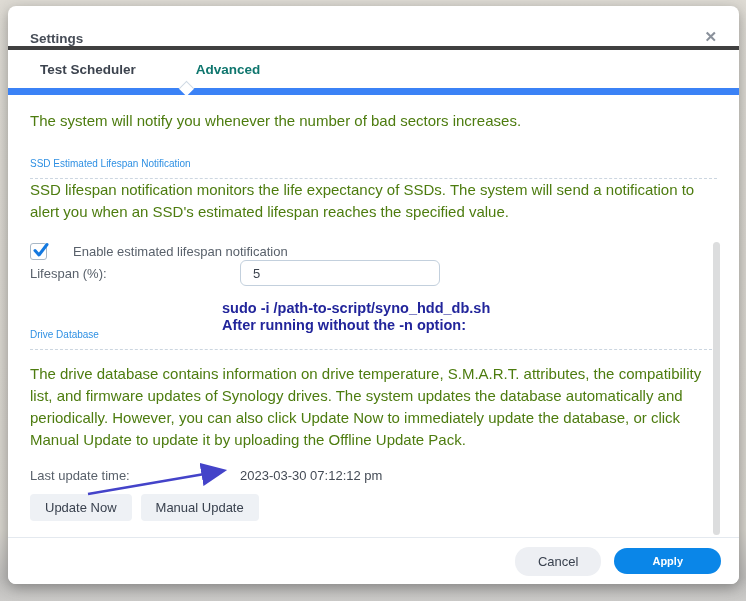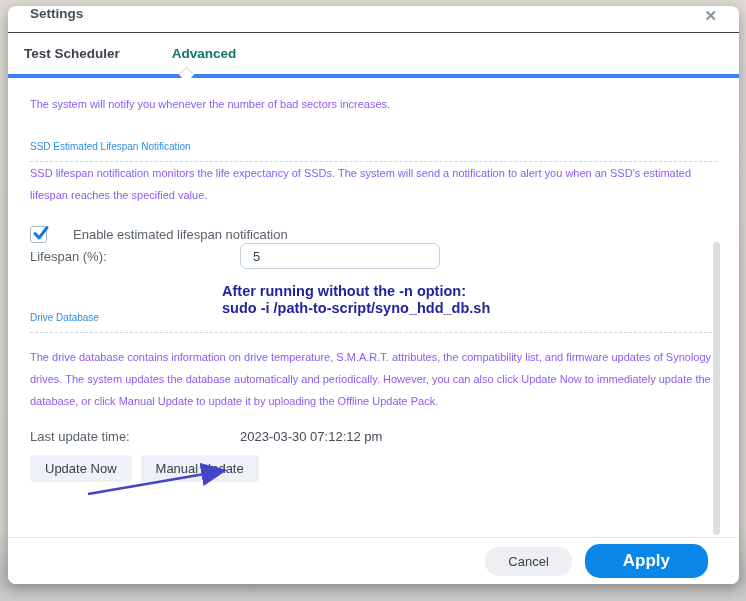--- a/index.html
+++ b/index.html
@@ -9,43 +9,43 @@
     background: linear-gradient(#dedbd4 0%, #d8d5ce 88%, #bfbebc 96%, #cccbc9 100%);
     position: relative;
   }
   .dialog {
     position: absolute; left: 8px; top: 6px; width: 731px; height: 578px;
     background: #fff; border-radius: 8px;
     box-shadow: 0 4px 14px rgba(60,60,60,.45);
   }
   
   .titlebar {
-    height: 27px; display: flex; align-items: flex-start;
-    padding: 0 18px 0 22px; border-bottom: 1px solid #404040;
+    height: 44px; display: flex; align-items: flex-end;
+    padding: 0 18px 0 22px; border-bottom: 4px solid #404040;
   }
   .title { font-size: 13.5px; font-weight: bold; color: #474d57; }
   .close-btn {
     margin-left: auto; font-size: 15px; color: #8a919b; cursor: pointer;
     line-height: 1; padding: 2px 4px; font-weight: 600;
   }
   
   .tabs {
-    height: 45px; display: flex; align-items: center; gap: 16px;
-    padding: 0 16px; border-bottom: 4px solid #3b82f6; position: relative;
+    height: 45px; display: flex; align-items: center; gap: 24px;
+    padding: 0 32px; border-bottom: 7px solid #3b82f6; position: relative;
   }
   .tab { font-size: 13.5px; font-weight: bold; color: #3c434e; cursor: pointer; }
   .tab.active { color: #0f766e; margin-left: 36px; }
   .tab-caret {
     position: absolute; left: 173px; bottom: -6px; width: 11px; height: 11px;
     background: #fff; transform: rotate(45deg);
     border-top: 1px solid #cfd9e3; border-left: 1px solid #cfd9e3;
   }
   
   .content { position: relative; padding: 0 22px; }
-  .para { font-size: 11px; line-height: 22px; color: #8b5cf6; width: 682px; }
+  .para { font-size: 15px; line-height: 22px; color: #4d7c0f; width: 682px; }
   .p1 { margin-top: 16px; line-height: 20px; }
   .section-heading { font-size: 10px; font-weight: 400; color: #2f90e3; }
   .h-ssd { margin-top: 27px; }
   .dashed-rule { margin-top: 9px; border-bottom: 1px dashed #ccd6e0; height: 0; }
   .p2 { }
   .checkbox-row { margin-top: 20px; display: flex; align-items: center; gap: 26px; }
   .checkbox {
     width: 17px; height: 17px; background: #fff; border: 1px solid #a9b8c6;
     border-radius: 3px; position: relative; cursor: pointer; flex: 0 0 auto;
   }
@@ -77,30 +77,30 @@
   .annotation-arrow { position: absolute; left: 62px; top: 446px; pointer-events: none; }
   .scrollbar-thumb {
     position: absolute; left: 705px; top: 236px; width: 7px; height: 293px;
     background: #dcddde; border-radius: 4px; cursor: pointer;
   }
   
   .footer {
     position: absolute; left: 0; right: 0; bottom: 0; height: 47px;
     border-top: 1px solid #e4e9ef; background: #fff; border-radius: 0 0 8px 8px;
     display: flex; align-items: center; justify-content: flex-end;
-    gap: 13px; padding-right: 31px;
+    gap: 13px; padding-right: 18px;
   }
   .cancel-btn {
     background: #edeff3; border: none; border-radius: 14px; padding: 7px 23px;
     font-size: 13px; color: #39414e; font-family: "Liberation Sans", sans-serif;
     cursor: pointer;
   }
   .apply-btn {
     background: #0a86e8; border: none; border-radius: 15px; padding: 7px 38px;
-    font-size: 17px; font-weight: bold; color: #fff;
+    font-size: 11px; font-weight: bold; color: #fff;
     font-family: "Liberation Sans", sans-serif; cursor: pointer;
   }
 </style>
 </head>
 <body>
 
 <div class="dialog">
 
   <div class="titlebar">
     <span class="title">Settings</span>
@@ -132,22 +132,22 @@
     </div>
 
     <div class="lifespan-row">
       <span class="field-label">Lifespan (%):</span>
       <input class="lifespan-input" type="text" value="5" style="">
     </div>
 
     <div class="drive-row">
       <h3 class="section-heading h-drive">Drive Database</h3>
       <div class="annotation-text">
+        <div>sudo -i /path-to-script/syno_hdd_db.sh</div>
         <div>After running without the -n option:</div>
-        <div>sudo -i /path-to-script/syno_hdd_db.sh</div>
       </div>
     </div>
     <div class="dashed-rule"></div>
 
     <p class="para p3">The drive database contains information on drive temperature, S.M.A.R.T. attributes, the compatibility list, and firmware updates of Synology drives. The system updates the database automatically and periodically. However, you can also click Update Now to immediately update the database, or click Manual Update to update it by uploading the Offline Update Pack.</p>
 
     <div class="last-update-row">
       <span class="field-label">Last update time:</span>
       <span class="last-update-value">2023-03-30 07:12:12 pm</span>
     </div>

